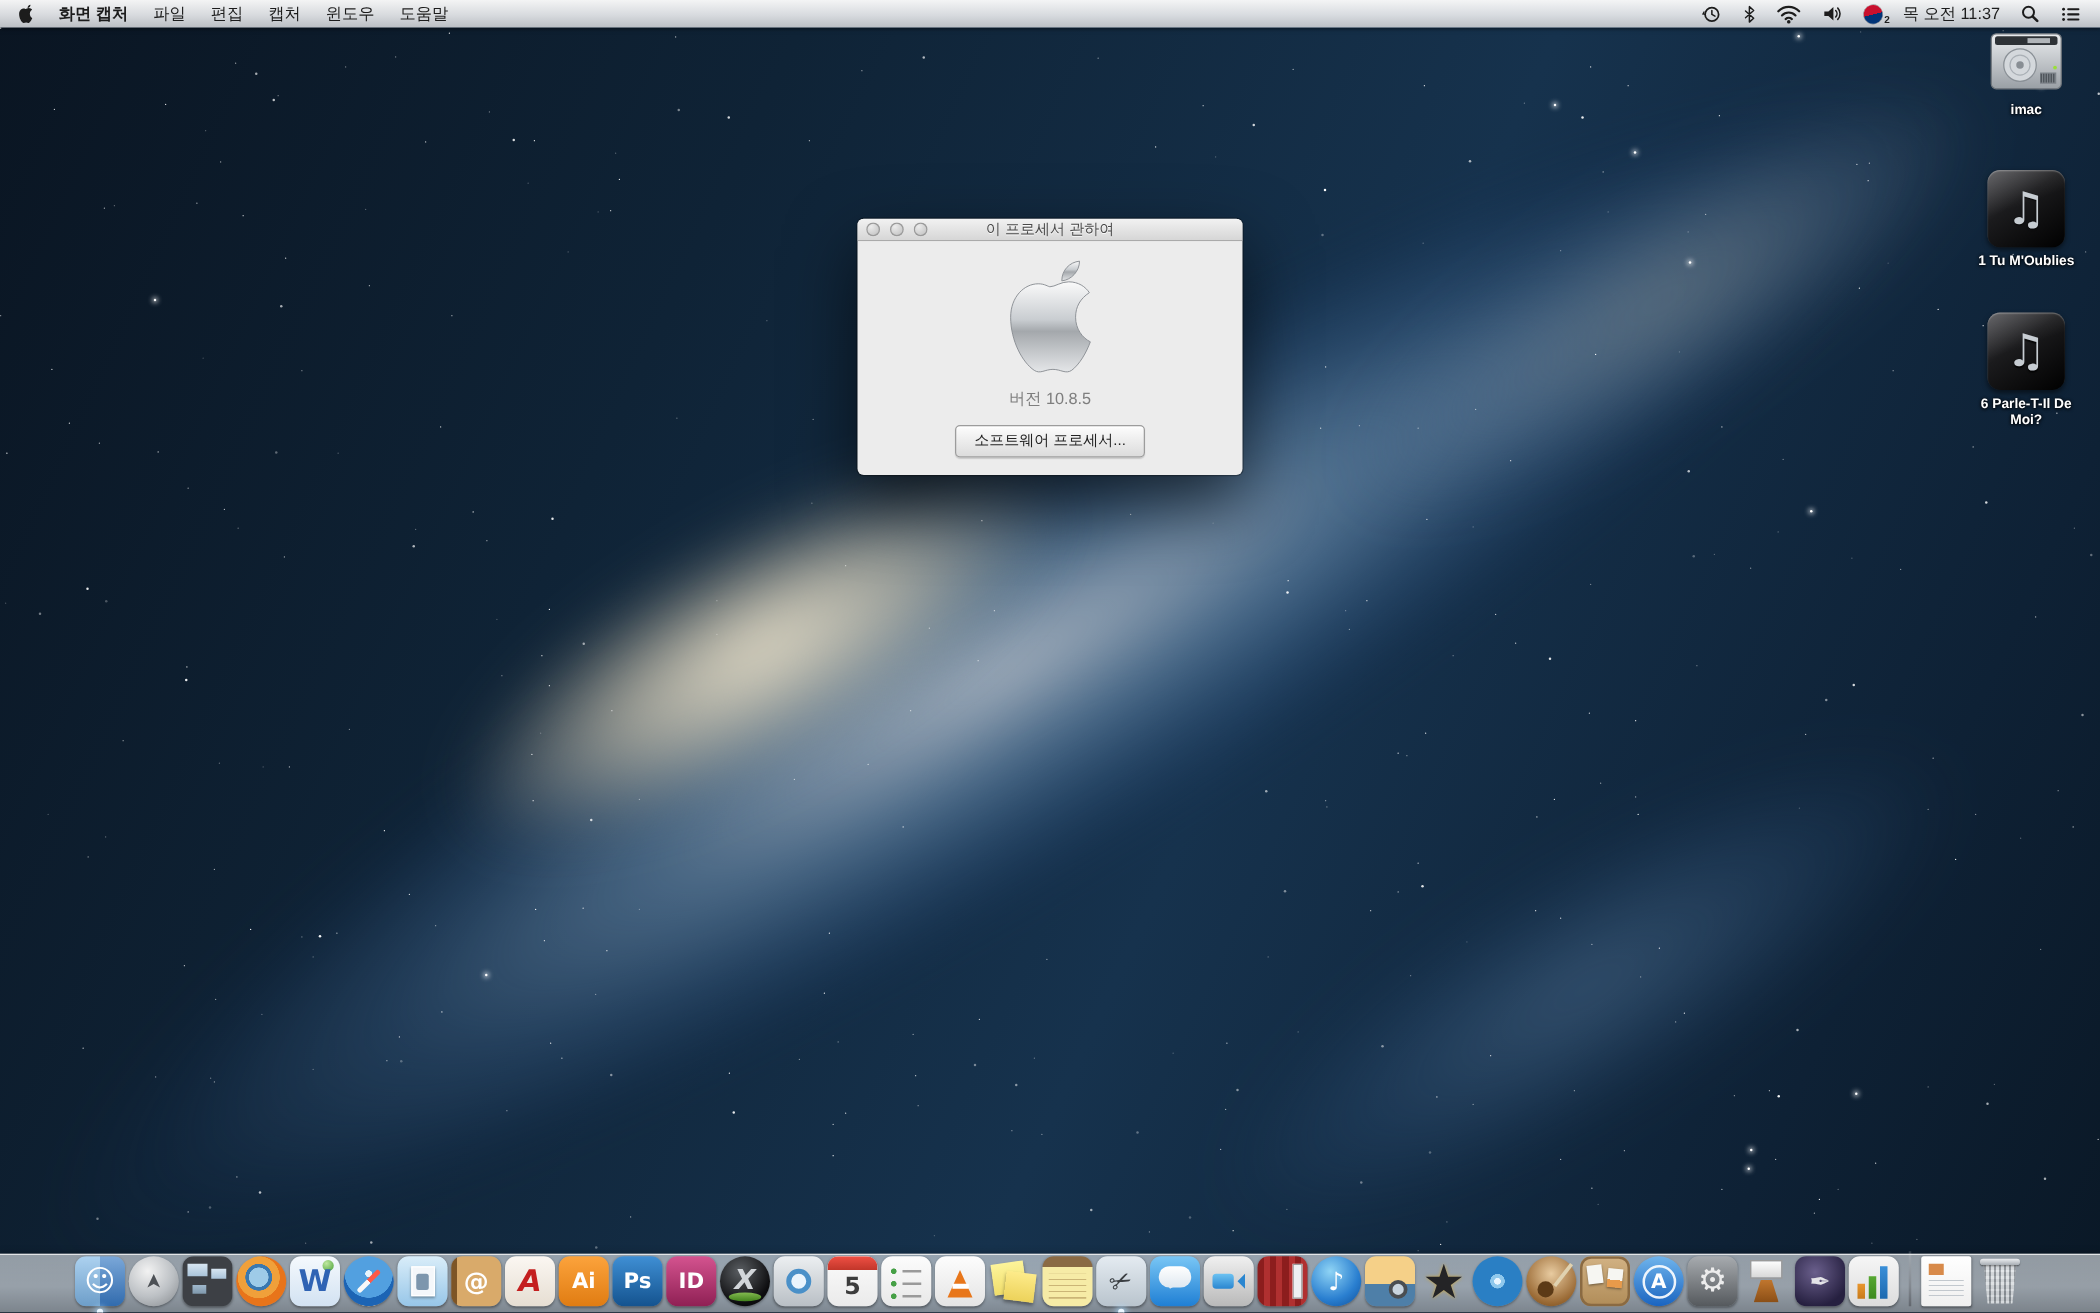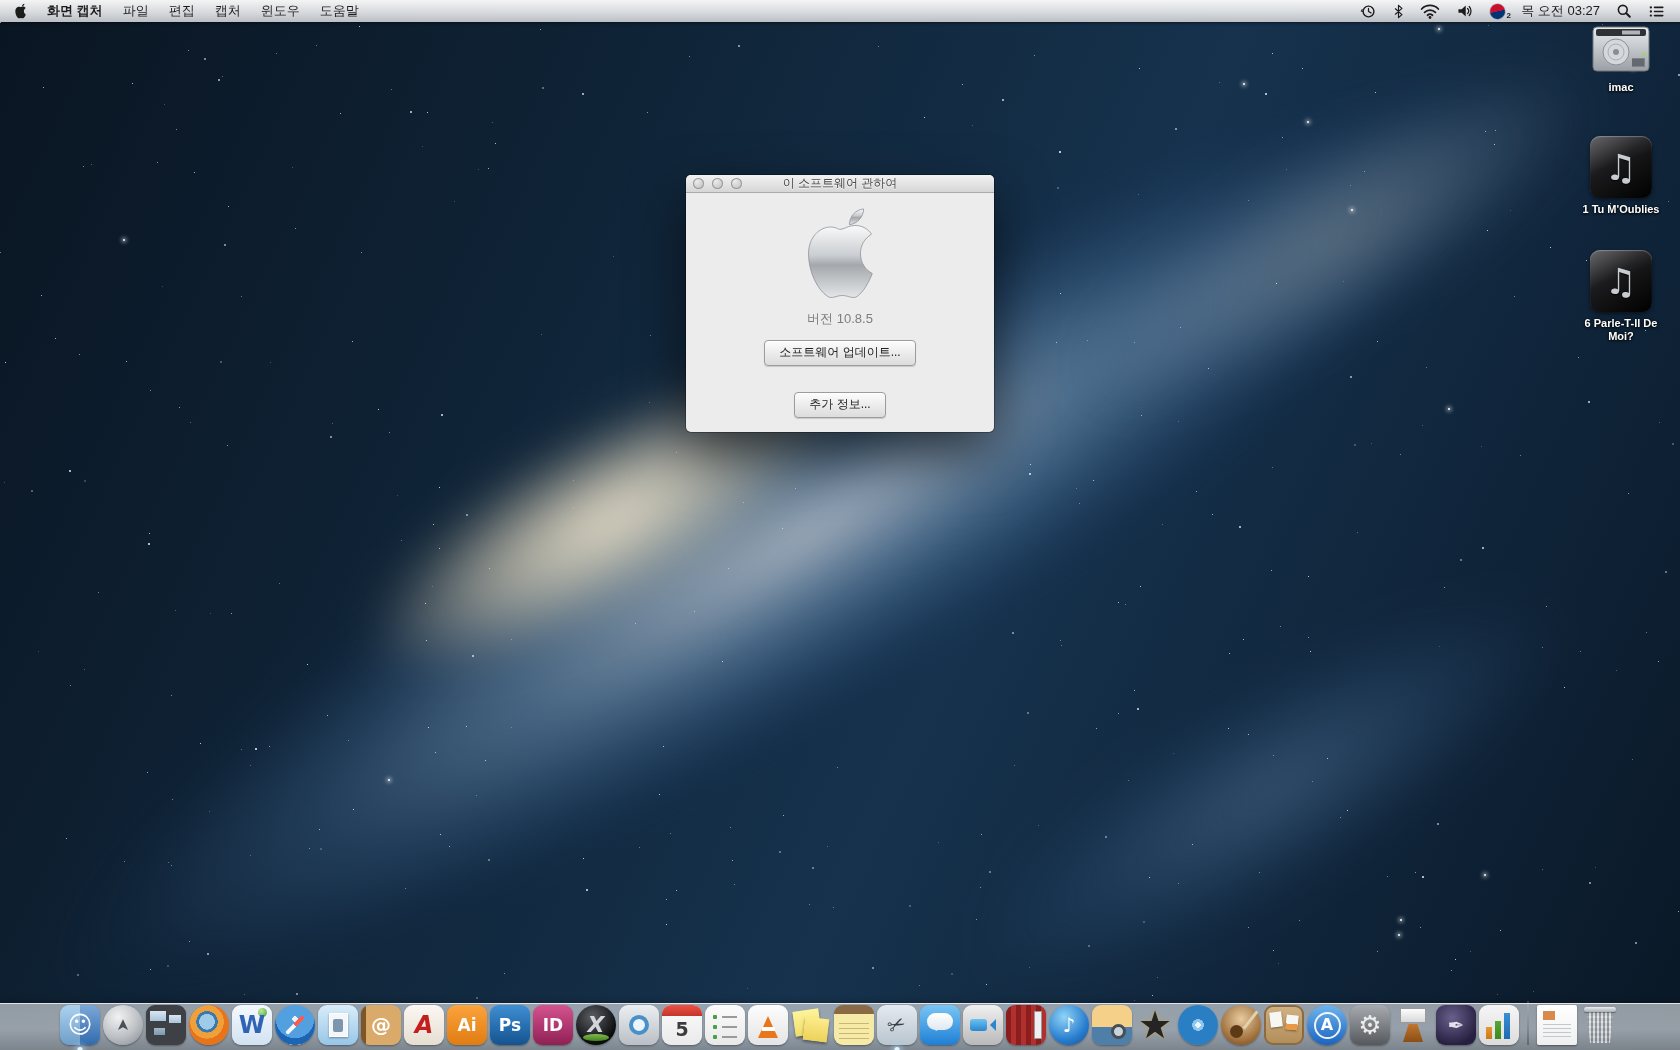--- a/index.html
+++ b/index.html
@@ -644,21 +644,21 @@
         <polygon points="2,8.5 6.5,8.5 12,3.5 12,18.5 6.5,13.5 2,13.5" fill="#1c1c1c"></polygon>
         <path d="M14.5 7.5 a5 5 0 0 1 0 7" fill="none" stroke="#1c1c1c" stroke-width="1.7" stroke-linecap="round"></path>
         <path d="M16.8 4.8 a9 9 0 0 1 0 12.4" fill="none" stroke="#1c1c1c" stroke-width="1.7" stroke-linecap="round"></path>
       </svg>
     </span>
     <span class="mb-status">
       <span class="kr-flag">
           <b>2</b>
         </span>
     </span>
-    <span class="mb-clock">목 오전 03:27</span>
+    <span class="mb-clock">목 오전 11:37</span>
     <span class="mb-status">
       <svg width="16" height="16" viewBox="0 0 20 20">
         <circle cx="8.5" cy="8.5" r="5.5" fill="none" stroke="#1c1c1c" stroke-width="2"></circle>
         <line x1="12.8" y1="12.8" x2="17.2" y2="17.2" stroke="#1c1c1c" stroke-width="2.6" stroke-linecap="round"></line>
       </svg>
     </span>
     <span class="mb-status" style="padding-right:14px;">
       <svg width="18" height="15" viewBox="0 0 22 18">
         <circle cx="3.5" cy="4" r="1.4" fill="#1c1c1c"></circle>
           <rect x="7" y="3" width="12" height="2" rx="1" fill="#1c1c1c"></rect>
@@ -671,40 +671,39 @@
   </span>
 </div>
 
 <div id="about">
   <div class="titlebar">
     <span class="tl-group">
       <span class="tl"></span>
       <span class="tl"></span>
       <span class="tl"></span>
     </span>
-    <span class="title">이 소프트웨어 관하여</span>
+    <span class="title">이 프로세서 관하여</span>
   </div>
   <div class="content">
     <div class="apple-logo">
       <svg width="84" height="96" viewBox="0 0 100 122">
         <defs>
           <linearGradient id="ag" x1="0" y1="0" x2="0" y2="1">
             <stop offset="0" stop-color="#fafafa"></stop>
               <stop offset="0.42" stop-color="#c9cdd1"></stop>
             <stop offset="0.55" stop-color="#a4a8ac"></stop>
               <stop offset="1" stop-color="#e4e6e8"></stop>
           </linearGradient>
         </defs>
         <path fill="url(#ag)" stroke="#8d9196" stroke-width="1" d="M62,25 C62,14 70,6 80,5 C80,15 72,24 62,25 Z"></path>
         <path fill="url(#ag)" stroke="#8d9196" stroke-width="1" d="M50,31 C55,31 61,26 69,26 C79,26 86,31 90,37 C81,43 76,51 76,62 C76,74 83,83 91,87 C87,98 80,110 72,116 C66,120 61,115 53,115 C45,115 40,120 34,116 C22,108 10,86 10,62 C10,41 24,28 38,28 C45,28 48,31 50,31 Z"></path>
       </svg>
     </div>
     <div class="osx-version">버전 10.8.5</div>
-    <div><span class="aqua-btn">소프트웨어 업데이트...</span></div>
-    <div class="more-info"><span class="aqua-btn">추가 정보...</span></div>
+    <div><span class="aqua-btn">소프트웨어 프로세서...</span></div>
   </div>
 </div>
 
 <div id="desktop-icons">
     <div class="desk-icon" style="top: 26px;">
       <span><svg width="58" height="46" viewBox="0 0 58 46">
           <defs>
             <linearGradient id="hg" x1="0" y1="0" x2="0" y2="1">
               <stop offset="0" stop-color="#eaecee"></stop>
               <stop offset=".5" stop-color="#c2c6ca"></stop>

